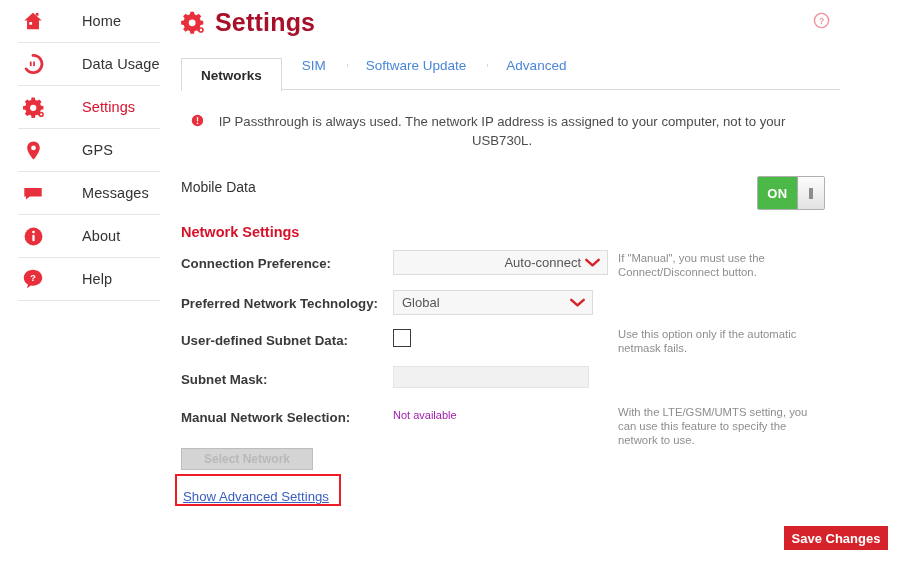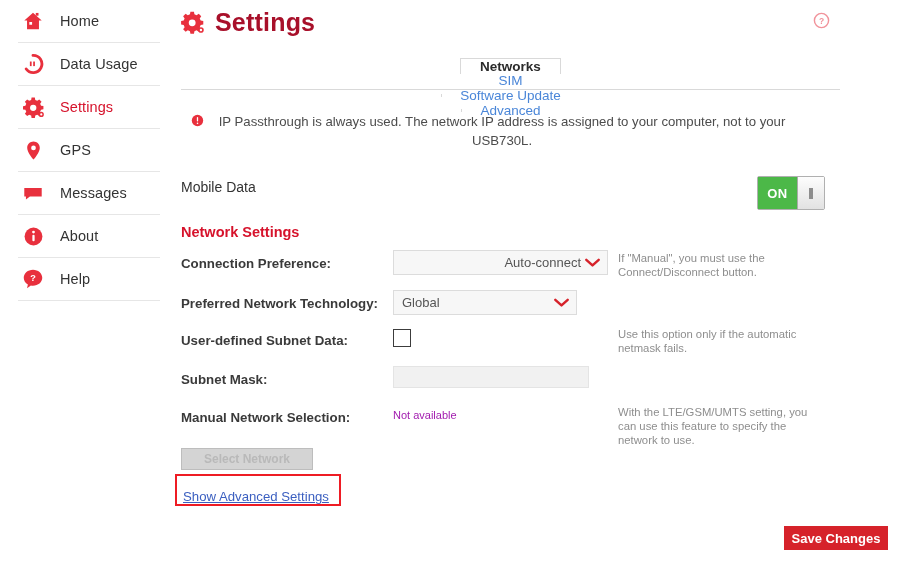--- a/index.html
+++ b/index.html
@@ -24,20 +24,21 @@
     cursor: pointer;
   }
   .nav-icon {
     width: 30px; min-width:30px; height: 30px;
     display: flex; align-items: center; justify-content: center;
     margin-right: 12px;
   }
   .nav-label {
     font-size: 14.5px; color: #333333; letter-spacing: .1px;
     white-space: nowrap;
+    margin-left: 22px;
   }
   .nav-item.active .nav-label { color: #d6122b; }
 
   svg { display:block; }
 
   
   .content { position: absolute; left: 170px; top: 0; right: 0; bottom: 0; }
 
   .page-head {
     position: absolute; left: 10px; top: 8px;
@@ -49,21 +50,21 @@
   }
   .help-corner {
     position: absolute; right: 70px; top: 12px; cursor: pointer;
   }
 
   
   .tabbar {
     position: absolute; left: 11px; top: 58px; width: 659px; height: 32px;
     border-bottom: 1px solid #d9d9d9;
   }
-  .tabs { display: flex; align-items: center; height: 32px; flex-direction: column; }
+  .tabs { display: flex; align-items: flex-start; height: 32px; }
   .tab {
     display:flex; align-items:center; justify-content:center;
     padding: 0 19px;
     font-size: 13.5px; color: #4a86d8; cursor: pointer;
     position: relative;
     border-left: 1px solid transparent;
     border-right: 1px solid transparent;
   }
   .tab.sep::before {
     content:""; position:absolute; left:0; top:6px; bottom:6px;
@@ -133,21 +134,21 @@
   .select {
     position: relative;
     height: 25px; background: #f7f7f7;
     border: 1px solid #dcdcdc;
     display: flex; align-items: center;
     padding: 0 26px 0 8px;
     font-size: 13px; color: #555;
     cursor: pointer;
   }
   .select.w1 { width: 215px; justify-content: flex-end; }
-  .select.w2 { width: 184px; text-align: center; }
+  .select.w2 { width: 200px; text-align: center; }
   .chev {
     position: absolute; right: 7px; top: 50%; transform: translateY(-50%);
   }
 
   .checkbox {
     width: 18px; height: 18px; background: #fff;
     border: 1px solid #3c3c3c; cursor: pointer; margin-top: 2px;
   }
   .textinput {
     width: 196px; height: 22px;

